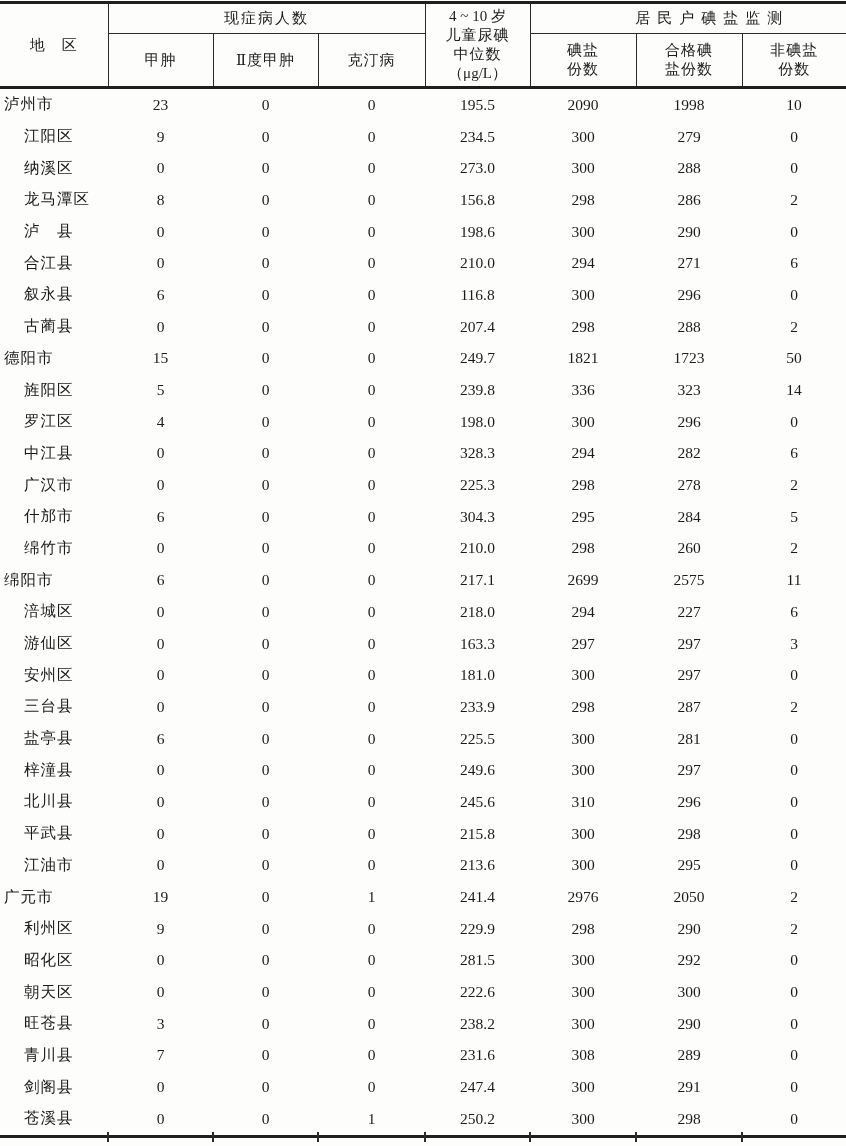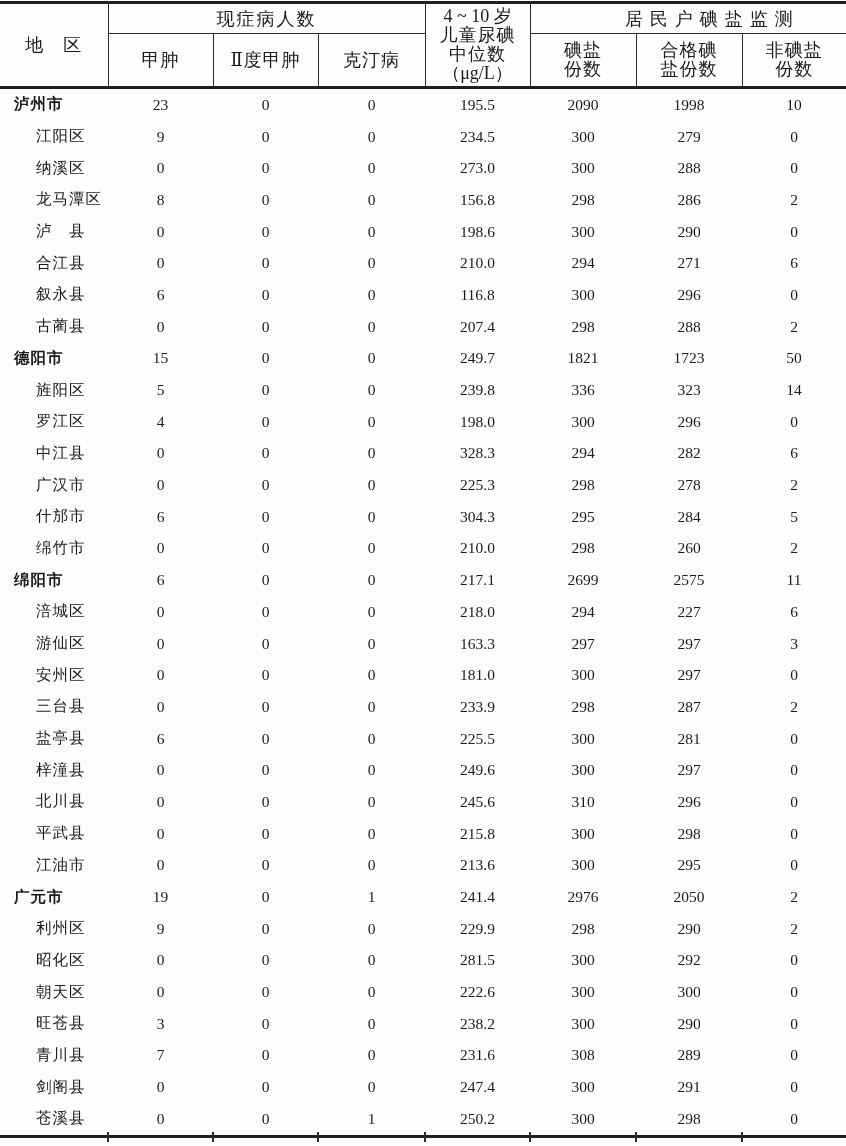--- a/index.html
+++ b/index.html
@@ -24,21 +24,21 @@
   }
   thead {
     border-top: 3px solid #1f1f1f;
     border-bottom: 3px solid #1f1f1f;
   }
   tbody {
     border-bottom: 3px solid #1f1f1f;
   }
   thead th {
     font-weight: normal;
-    font-size: 18px;
+    font-size: 15px;
     text-align: center;
     vertical-align: middle;
     padding: 0;
     border-left: 1px solid #2a2a2a;
   }
   thead th[data-name="region-header"] {
     border-left: none;
   }
   tr.group-row th { height: 29px; }
   tr.sub-row th { height: 52px; }
@@ -49,26 +49,26 @@
   .ls1 { letter-spacing: 1px; }
   tbody td {
     height: 31.7px;
     font-size: 15.5px;
     vertical-align: middle;
     padding: 0;
   }
   td.val { text-align: center; }
   td.region { text-align: left; white-space: pre; }
   td.region.city {
-    font-weight: 700;
-    padding-left: 14px;
+    font-weight: 400;
+    padding-left: 4px;
     letter-spacing: 1px;
   }
   td.region.county {
-    padding-left: 36px;
+    padding-left: 24px;
     letter-spacing: 1px;
     margin-top: 8px;
   }
   .tick {
     position: absolute;
     width: 2px;
     height: 10px;
     top: 1132px;
     background: #2a2a2a;
   }

